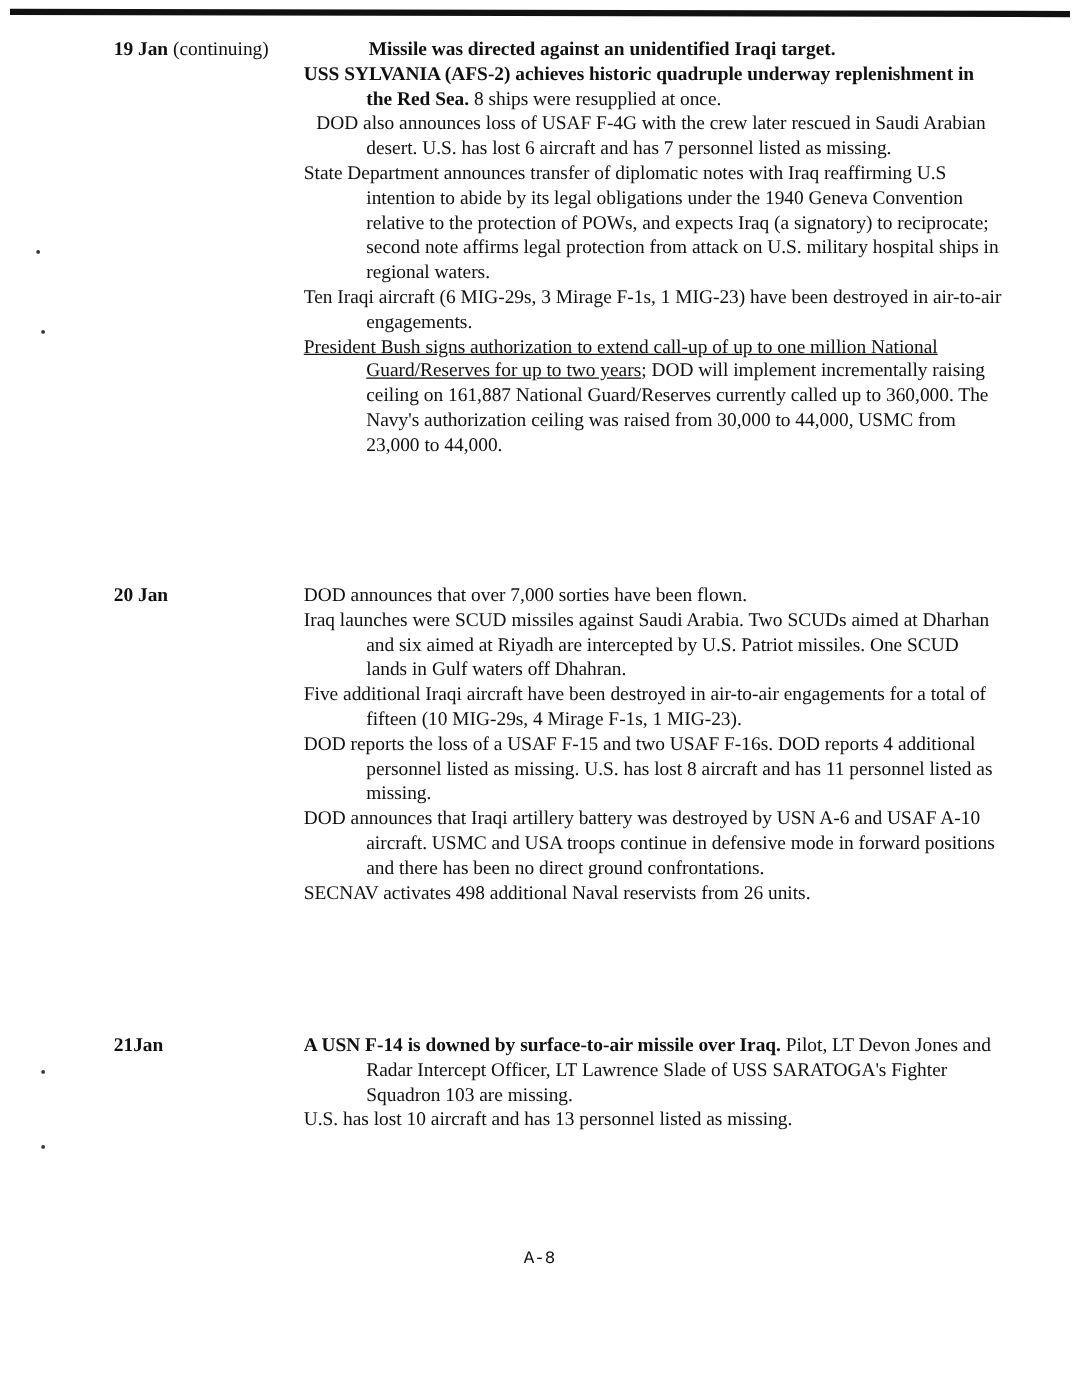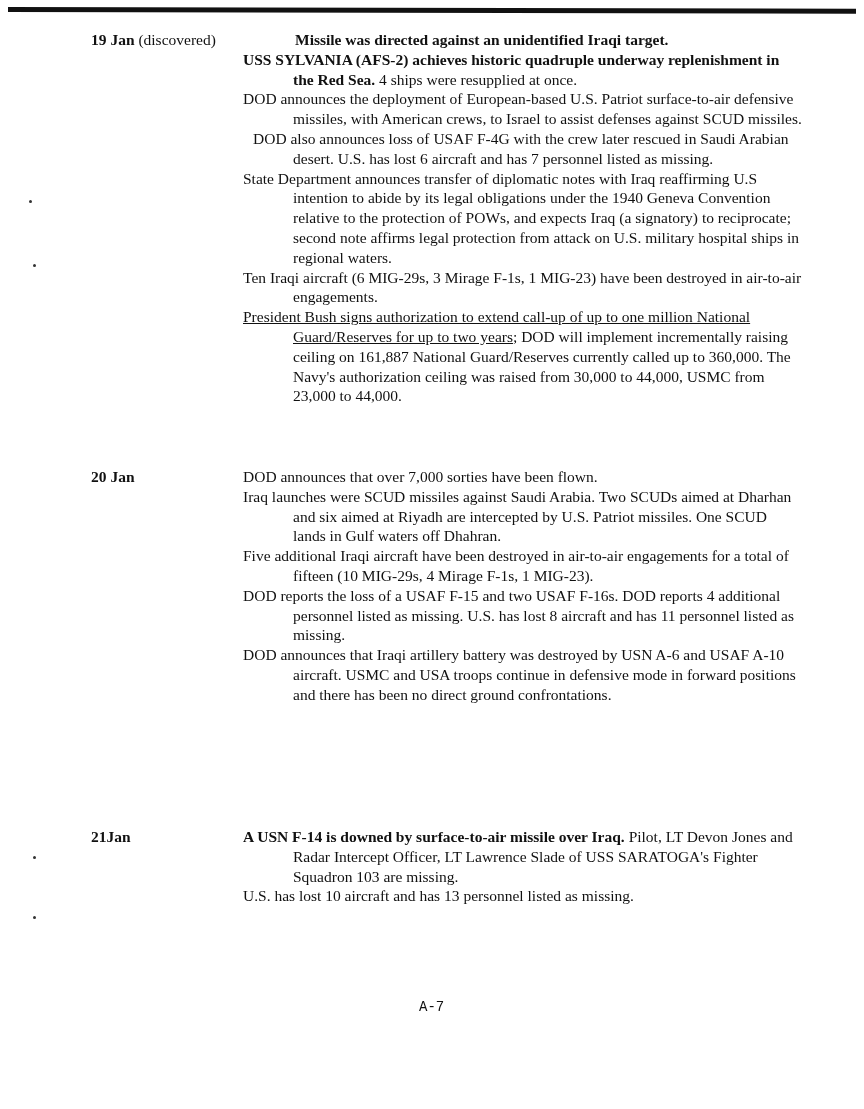--- a/index.html
+++ b/index.html
@@ -20,54 +20,54 @@
     .page-num { position: absolute; left: 419px; top: 999px; font-family: "Liberation Mono", "DejaVu Sans Mono", monospace; font-size: 14px; }
     .speck { position: absolute; width: 3px; height: 3px; background: #333; border-radius: 50%; }
   </style>
 </head>
 <body>
 
 <div class="top-rule"></div>
 
 <div class="section" style="top:30px;">
   <div class="date">
-    <span>19 Jan</span><span class="normal"> (discovered)</span>
+    <span>19 Jan</span><span class="normal"> (continuing)</span>
   </div>
   <div class="entries" style="top:0;">
     <p class="entry bold ind2">Missile was directed against an unidentified Iraqi target.</p>
-    <p class="entry"><span class="b">USS SYLVANIA (AFS-2) achieves historic quadruple underway replenishment in the Red Sea.</span><span> 4 ships were resupplied at once.</span></p>
-    <p class="entry">DOD announces the deployment of European-based U.S. Patriot surface-to-air defensive missiles, with American crews, to Israel to assist defenses against SCUD missiles.</p>
+    <p class="entry"><span class="b">USS SYLVANIA (AFS-2) achieves historic quadruple underway replenishment in the Red Sea.</span><span> 8 ships were resupplied at once.</span></p>
     <p class="entry ind1" style="padding-left:40px;text-indent:-40px;">DOD also announces loss of USAF F-4G with the crew later rescued in Saudi Arabian desert.  U.S. has lost 6 aircraft and has 7 personnel listed as missing.</p>
     <p class="entry">State Department announces transfer of diplomatic notes with Iraq reaffirming U.S intention to abide by its legal obligations under the 1940 Geneva Convention relative to the protection of POWs, and expects Iraq (a signatory) to reciprocate; second note affirms legal protection from attack on U.S. military hospital ships in regional waters.</p>
     <p class="entry">Ten Iraqi aircraft (6 MIG-29s, 3 Mirage F-1s, 1 MIG-23) have been destroyed in air-to-air engagements.</p>
     <p class="entry"><span class="u">President Bush signs authorization to extend call-up of up to one million National Guard/Reserves for up to two years</span><span>; DOD will implement incrementally raising ceiling on 161,887 National Guard/Reserves currently called up to 360,000.  The Navy's authorization ceiling was raised from 30,000 to 44,000, USMC from 23,000 to 44,000.</span></p>
   </div>
 </div>
 
 <div class="section" style="top:467px;">
   <div class="date">
     <span>20 Jan</span>
   </div>
   <div class="entries" style="top:0;">
     <p class="entry">DOD announces that over 7,000 sorties have been flown.</p>
     <p class="entry">Iraq launches were SCUD missiles against Saudi Arabia.  Two SCUDs aimed at Dharhan and six aimed at Riyadh are intercepted by U.S. Patriot missiles.  One SCUD lands in Gulf waters off Dhahran.</p>
     <p class="entry">Five additional Iraqi aircraft have been destroyed in air-to-air engagements for a total of fifteen (10 MIG-29s, 4 Mirage F-1s, 1 MIG-23).</p>
     <p class="entry">DOD reports the loss of a USAF F-15 and two USAF F-16s.  DOD reports 4 additional personnel listed as missing.  U.S. has lost 8 aircraft and has 11 personnel listed as missing.</p>
     <p class="entry">DOD announces that Iraqi artillery battery was destroyed by USN A-6 and USAF A-10 aircraft.  USMC and USA troops continue in defensive mode in forward positions and there has been no direct ground confrontations.</p>
+    <p class="entry">SECNAV activates 498 additional Naval reservists from 26 units.</p>
   </div>
 </div>
 
 <div class="section" style="top:827px;">
   <div class="date">
     <span>21Jan</span>
   </div>
   <div class="entries" style="top:0;">
     <p class="entry"><span class="b">A USN F-14 is downed by surface-to-air missile over Iraq.</span><span>  Pilot, LT Devon Jones and Radar Intercept Officer, LT Lawrence Slade of USS SARATOGA's Fighter Squadron 103 are missing.</span></p>
     <p class="entry">U.S. has lost 10 aircraft and has 13 personnel listed as missing.</p>
   </div>
 </div>
 
-<div class="page-num">A-7</div>
+<div class="page-num">A-8</div>
 
 <div class="speck" style="left:29px;top:200px;"></div>
 <div class="speck" style="left:33px;top:264px;"></div>
 <div class="speck" style="left:33px;top:856px;"></div>
 <div class="speck" style="left:33px;top:916px;"></div>
 
 </body></html>

